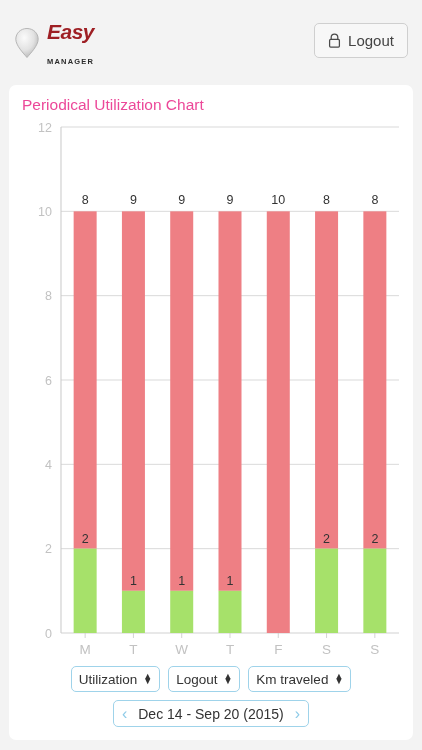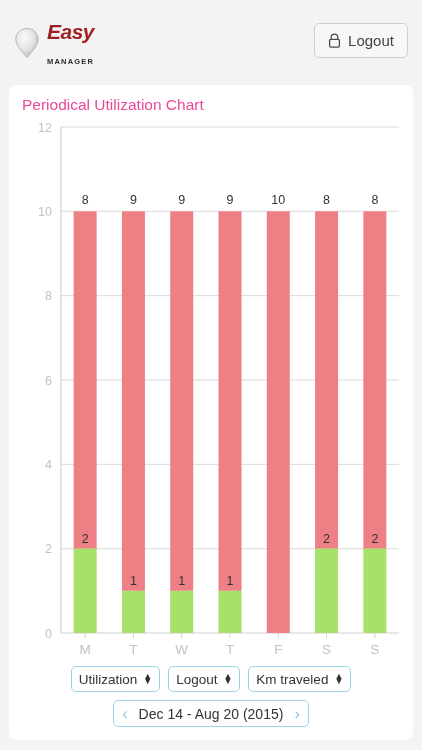--- a/index.html
+++ b/index.html
@@ -227,18 +227,18 @@
         <span>Km traveled</span>
         <span class="spin">
             <span>▲</span>
             <span>▼</span>
           </span>
       </div>
     </div>
 
     <div class="date-nav">
       <span class="chev">‹</span>
-      <span class="date-label">Dec 14 - Aug 20 (2015)</span>
+      <span class="date-label">Dec 14 - Sep 20 (2015)</span>
       <span class="chev">›</span>
     </div>
 
   </div>
 </div>
 
 </body></html>

